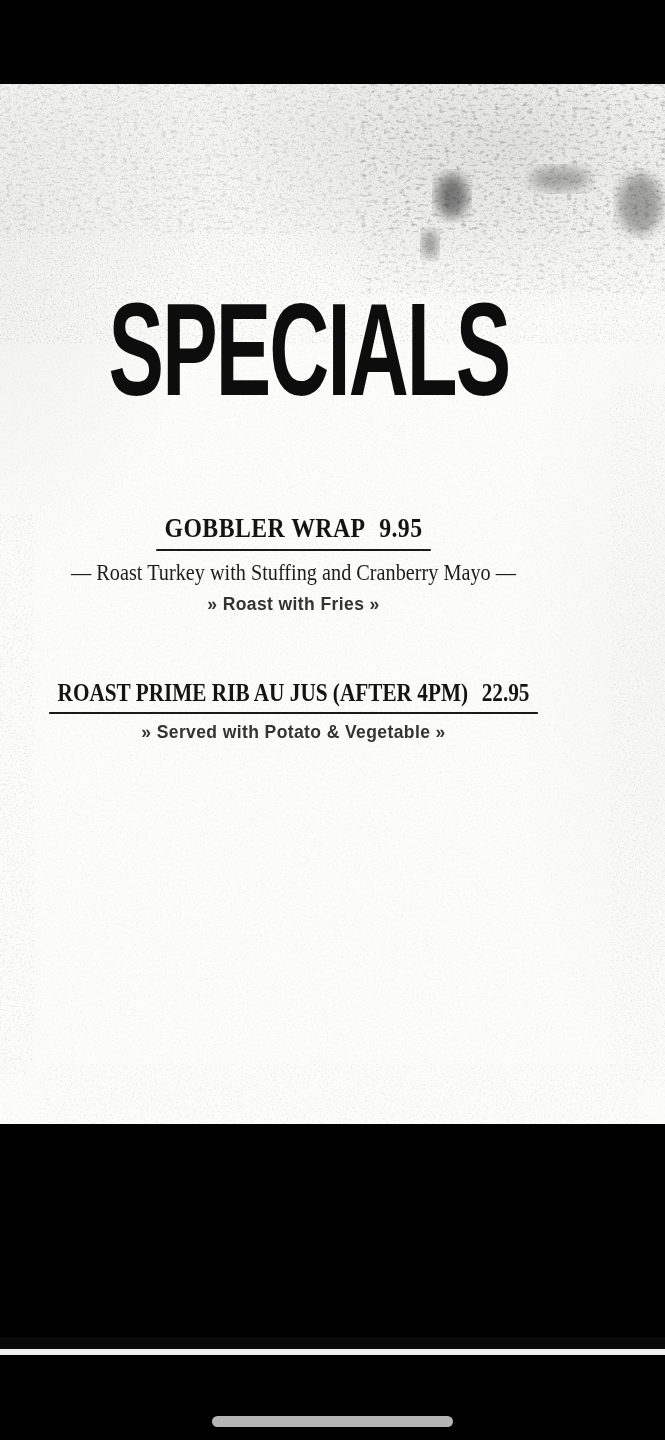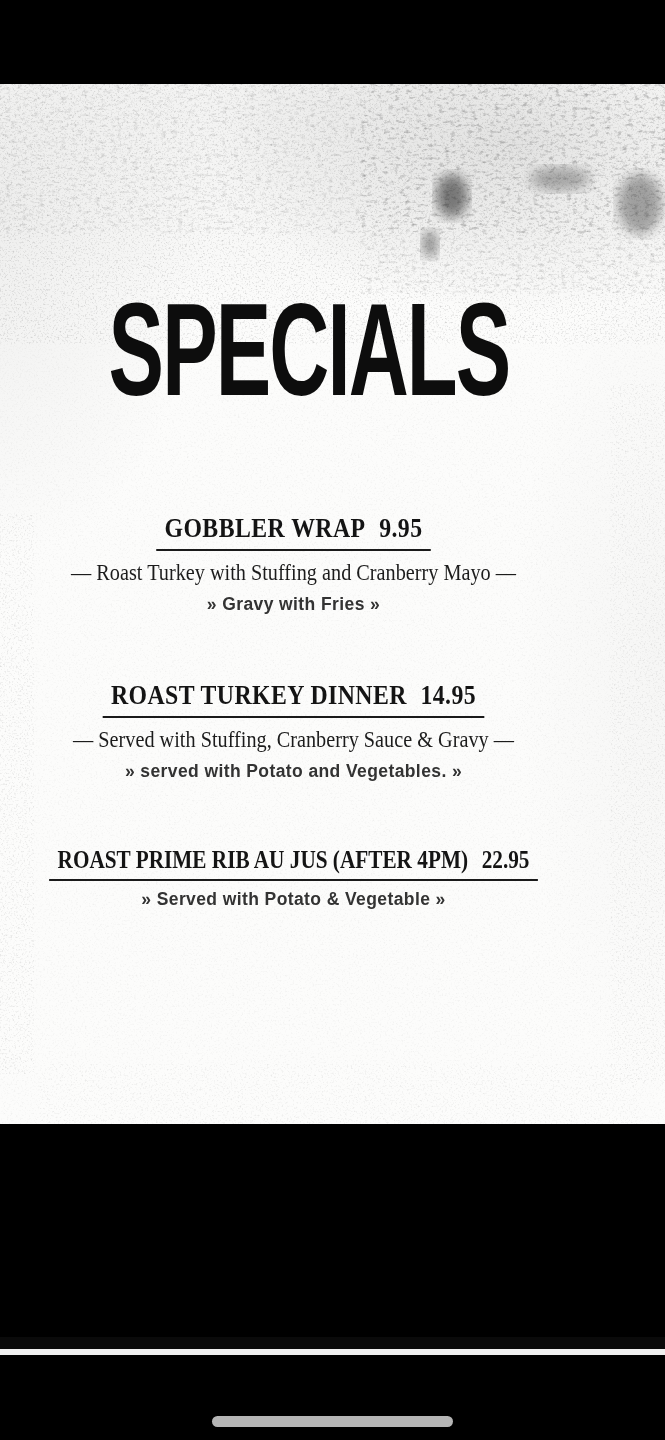--- a/index.html
+++ b/index.html
@@ -147,29 +147,24 @@
     <div class="content">
 
       <h1 class="heading">SPECIALS</h1>
 
       <div class="menu">
 
 
         <section class="menu-item">
           <div class="title-line"><span class="underlined"><span>GOBBLER WRAP</span><span class="price">9.95</span></span></div>
           <div class="desc">— Roast Turkey with Stuffing and Cranberry Mayo —</div>
-          <div class="note">» Gravy with Fries »</div>
+          <div class="note">» Roast with Fries »</div>
         </section>
 
 
-        <section class="menu-item">
-          <div class="title-line"><span class="underlined"><span>ROAST TURKEY DINNER</span><span class="price">14.95</span></span></div>
-          <div class="desc">— Served with Stuffing, Cranberry Sauce &amp; Gravy —</div>
-          <div class="note">» served with Potato and Vegetables. »</div>
-        </section>
 
         <section class="menu-item long">
           <div class="title-line"><span class="underlined"><span>ROAST PRIME RIB AU JUS (AFTER 4PM)</span><span class="price">22.95</span></span></div>
 
           <div class="note">» Served with Potato &amp; Vegetable »</div>
         </section>
 
       </div>
     </div>
   </div>

